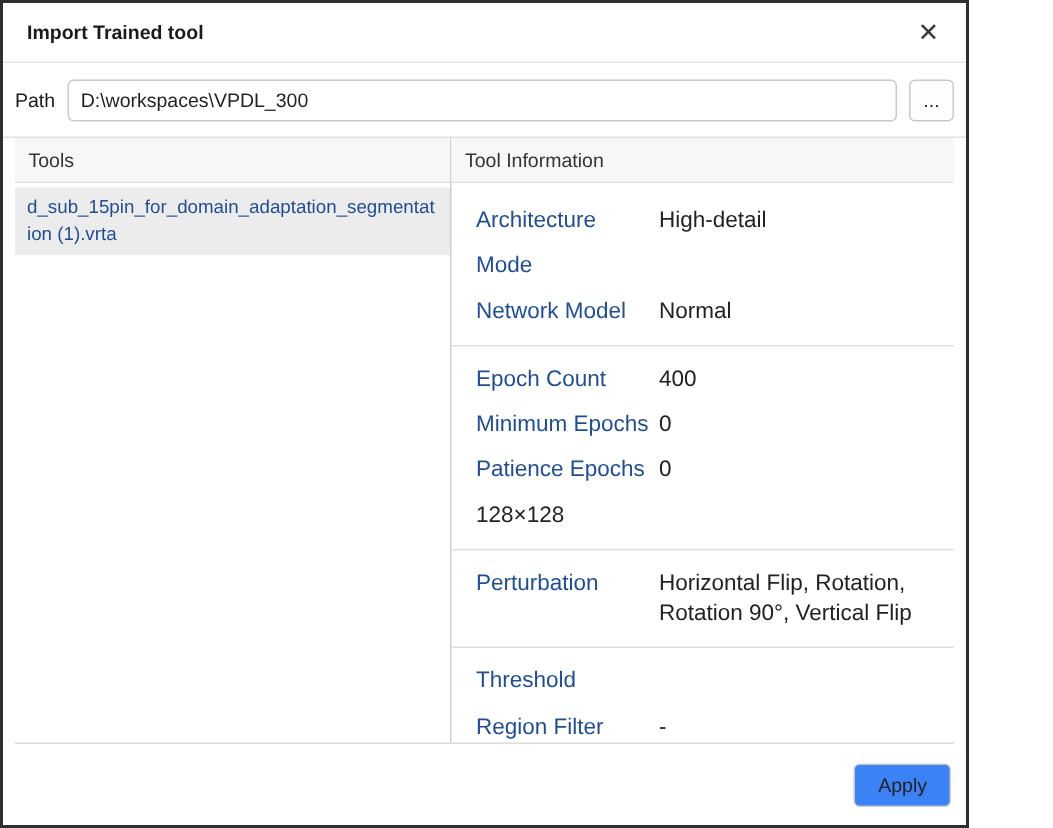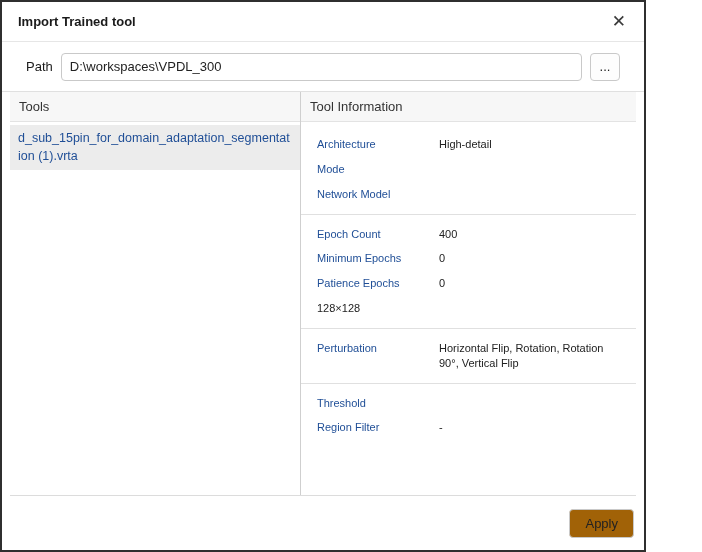--- a/index.html
+++ b/index.html
@@ -23,21 +23,21 @@
   }
   .title{font-size:13px;font-weight:bold;color:#1a1a1a;}
   .close{
     font-size:17px;color:#3a3a3a;line-height:1;
     cursor:pointer;padding:2px 2px;
   }
   
   .path-row{
     flex:0 0 50px;
     display:flex;align-items:center;
-    padding:0 24px;gap:8px;
+    padding:0 8px;gap:8px;
     border-bottom:1px solid #e0e0e0;
   }
   .path-label{font-size:13px;color:#1a1a1a;}
   .path-input{
     flex:1;height:28px;
     border:1px solid #c9c9c9;border-radius:4px;
     padding:0 8px;font-size:13px;color:#222;
     font-family:"Liberation Sans",sans-serif;
     outline:none;background:#fff;
   }
@@ -78,21 +78,21 @@
     color:var(--label-blue);
     font-size:12.5px;line-height:1.4;
     padding:5px 8px;
     word-break:break-all;
     cursor:pointer;
   }
   .info-body{flex:1;overflow:auto;padding-top:10px;}
   .info-row{
     display:flex;align-items:flex-start;
     padding:5px 10px 5px 16px;
-    font-size:11px;line-height:1.35;
+    font-size:15px;line-height:1.35;
   }
   .info-label{
     flex:0 0 122px;
     color:var(--label-blue);
   }
   .info-value{
     flex:1;color:var(--value-dark);
   }
   .separator{
     border-top:1px solid #e0e0e0;
@@ -100,21 +100,21 @@
   }
   
   .footer{
     flex:0 0 54px;
     display:flex;align-items:center;justify-content:flex-end;
     padding:0 10px;
   }
   .apply-btn{
     padding:6px 15px;
     border:1px solid #c9c9c9;border-radius:4px;
-    background:#a16207;color:#222;font-size:13px;
+    background:#3b82f6;color:#222;font-size:13px;
     font-family:"Liberation Sans",sans-serif;
     cursor:pointer;
   }
 </style>
 </head>
 <body>
 
 <div class="dialog">
 
   <div class="titlebar">
@@ -143,20 +143,21 @@
 
         <div class="info-row">
           <span class="info-label">Architecture</span>
           <span class="info-value">High-detail</span>
         </div>
         <div class="info-row">
           <span class="info-label">Mode</span>
         </div>
         <div class="info-row">
           <span class="info-label">Network Model</span>
+          <span class="info-value">Normal</span>
         </div>
 
         <div class="separator"></div>
 
         <div class="info-row">
           <span class="info-label">Epoch Count</span>
           <span class="info-value">400</span>
         </div>
         <div class="info-row">
           <span class="info-label">Minimum Epochs</span>

